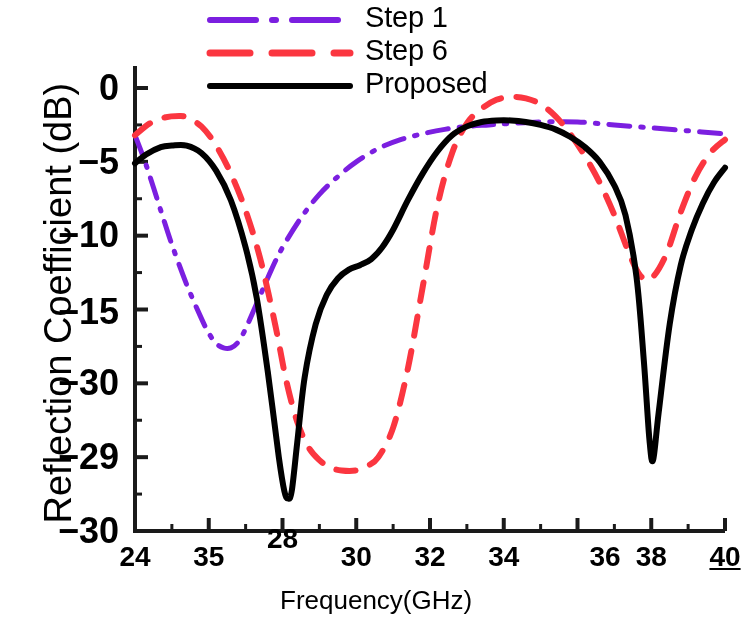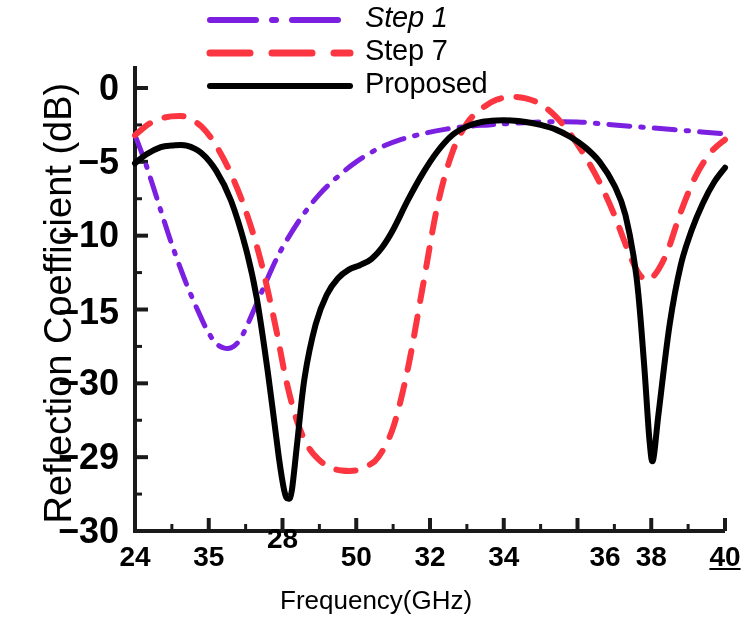--- a/index.html
+++ b/index.html
@@ -121,29 +121,29 @@
         <path d="M 135.00 135.25 C 137.46 133.28, 144.83 126.39, 149.75 123.44 C 154.67 120.49, 159.58 118.76, 164.50 117.53 C 169.42 116.30, 175.56 116.06, 179.25 116.06 C 182.94 116.06, 182.94 115.81, 186.62 117.53 C 190.31 119.26, 196.46 121.72, 201.38 126.39 C 206.29 131.07, 211.21 137.71, 216.12 145.59 C 221.04 153.47, 225.96 162.82, 230.88 173.65 C 235.79 184.48, 240.71 196.29, 245.63 210.56 C 250.54 224.84, 255.46 240.34, 260.37 259.29 C 265.29 278.24, 270.82 304.09, 275.13 324.27 C 279.43 344.45, 282.50 364.14, 286.19 380.38 C 289.88 396.62, 293.56 410.65, 297.25 421.73 C 300.94 432.80, 304.63 440.43, 308.31 446.83 C 312.00 453.23, 315.69 456.67, 319.38 460.12 C 323.06 463.57, 326.75 465.78, 330.44 467.50 C 334.13 469.23, 337.20 469.96, 341.50 470.46 C 345.80 470.95, 351.95 471.19, 356.25 470.46 C 360.55 469.72, 363.63 468.24, 367.31 466.03 C 371.00 463.81, 374.07 463.57, 378.38 457.17 C 382.68 450.77, 388.21 442.40, 393.13 427.63 C 398.04 412.87, 402.96 391.95, 407.87 368.57 C 412.79 345.19, 417.71 314.42, 422.63 287.35 C 427.54 260.28, 432.46 228.53, 437.38 206.13 C 442.29 183.74, 447.21 166.76, 452.13 152.97 C 457.04 139.19, 461.96 130.82, 466.88 123.44 C 471.79 116.06, 476.71 112.61, 481.62 108.67 C 486.54 104.74, 491.46 101.78, 496.37 99.81 C 501.29 97.84, 506.21 97.11, 511.13 96.86 C 516.04 96.61, 520.96 97.11, 525.88 98.34 C 530.79 99.57, 535.71 101.29, 540.63 104.24 C 545.54 107.20, 550.46 111.13, 555.38 116.06 C 560.29 120.98, 565.21 127.13, 570.12 133.78 C 575.04 140.42, 579.96 147.81, 584.88 155.93 C 589.79 164.05, 594.71 172.66, 599.63 182.51 C 604.54 192.35, 609.46 203.18, 614.38 214.99 C 619.29 226.81, 624.82 243.30, 629.13 253.39 C 633.43 263.48, 636.50 271.35, 640.19 275.54 C 643.88 279.72, 646.95 281.94, 651.25 278.49 C 655.55 275.04, 661.08 265.94, 666.00 254.86 C 670.92 243.79, 675.83 225.08, 680.75 212.04 C 685.67 199.00, 690.58 186.44, 695.50 176.60 C 700.42 166.76, 705.33 159.13, 710.25 152.97 C 715.17 146.82, 722.54 141.90, 725.00 139.68" fill="none" stroke="#FB3640" stroke-width="6" stroke-linecap="round" stroke-linejoin="round" stroke-dasharray="19.200000000000003,15.600000000000001"></path>
         <path d="M 135.00 163.31 C 136.84 161.83, 141.76 157.16, 146.06 154.45 C 150.36 151.74, 156.51 148.54, 160.81 147.07 C 165.11 145.59, 167.57 145.84, 171.88 145.59 C 176.18 145.34, 181.71 144.36, 186.62 145.59 C 191.54 146.82, 196.46 148.79, 201.38 152.97 C 206.29 157.16, 211.21 162.82, 216.12 170.69 C 221.04 178.57, 225.96 187.43, 230.88 200.23 C 235.79 213.02, 241.32 231.24, 245.63 247.48 C 249.93 263.72, 253.00 277.01, 256.69 297.69 C 260.38 318.36, 264.06 344.94, 267.75 371.52 C 271.44 398.10, 276.05 437.23, 278.81 457.17 C 281.58 477.10, 282.81 484.24, 284.34 491.13 C 285.88 498.02, 286.80 498.51, 288.03 498.51 C 289.26 498.51, 290.18 500.48, 291.72 491.13 C 293.26 481.78, 295.10 461.35, 297.25 442.40 C 299.40 423.45, 301.55 397.12, 304.63 377.43 C 307.70 357.74, 312.00 338.05, 315.69 324.27 C 319.37 310.48, 323.06 302.36, 326.75 294.73 C 330.44 287.10, 334.13 282.67, 337.81 278.49 C 341.50 274.31, 345.19 271.84, 348.88 269.63 C 352.56 267.42, 356.25 266.92, 359.94 265.20 C 363.63 263.48, 367.31 262.25, 371.00 259.29 C 374.69 256.34, 378.38 252.40, 382.06 247.48 C 385.75 242.56, 388.82 237.64, 393.13 229.76 C 397.43 221.88, 402.96 209.58, 407.87 200.23 C 412.79 190.87, 417.71 181.77, 422.63 173.65 C 427.54 165.52, 432.46 157.90, 437.38 151.50 C 442.29 145.10, 447.21 139.44, 452.13 135.25 C 457.04 131.07, 461.96 128.61, 466.88 126.39 C 471.79 124.18, 476.71 122.95, 481.62 121.96 C 486.54 120.98, 491.46 120.73, 496.37 120.49 C 501.29 120.24, 506.21 120.24, 511.13 120.49 C 516.04 120.73, 520.96 121.23, 525.88 121.96 C 530.79 122.70, 535.71 123.69, 540.63 124.92 C 545.54 126.15, 550.46 127.38, 555.38 129.35 C 560.29 131.32, 565.21 133.78, 570.12 136.73 C 575.04 139.68, 579.96 142.88, 584.88 147.07 C 589.79 151.25, 594.71 155.43, 599.63 161.83 C 604.54 168.23, 610.07 176.60, 614.38 185.46 C 618.68 194.32, 621.75 199.73, 625.44 214.99 C 629.12 230.25, 633.43 252.65, 636.50 277.01 C 639.57 301.38, 641.72 334.11, 643.87 361.18 C 646.03 388.26, 647.87 422.96, 649.41 439.45 C 650.94 455.94, 651.56 464.55, 653.09 460.12 C 654.63 455.69, 655.86 435.51, 658.63 412.87 C 661.39 390.22, 666.00 348.88, 669.69 324.27 C 673.38 299.66, 677.06 280.95, 680.75 265.20 C 684.44 249.45, 688.13 240.10, 691.81 229.76 C 695.50 219.42, 699.19 211.06, 702.88 203.18 C 706.56 195.30, 710.25 188.41, 713.94 182.51 C 717.63 176.60, 723.16 170.20, 725.00 167.74" fill="none" stroke="#000000" stroke-width="6" stroke-linecap="round" stroke-linejoin="round"></path>
       </g>
     <g id="legend-lines">
         <line x1="210" y1="20" x2="350" y2="20" stroke="#7B1FE0" stroke-width="6" stroke-linecap="round" stroke-dasharray="46,16,4,16"></line>
         <line x1="210" y1="53" x2="350" y2="53" stroke="#FB3640" stroke-width="7" stroke-linecap="round" stroke-dasharray="40,22"></line>
         <line x1="210" y1="86" x2="350" y2="86" stroke="#000000" stroke-width="6" stroke-linecap="round"></line>
       </g>
   </svg>
 
-  <div class="legend-label" id="leg0" style="left: 365px; top: 1px; font-style: italic;">Step 1</div>
-  <div class="legend-label" id="leg1" style="left: 365px; top: 34px;">Step 7</div>
+  <div class="legend-label" id="leg0" style="left: 365px; top: 1px;">Step 1</div>
+  <div class="legend-label" id="leg1" style="left: 365px; top: 34px;">Step 6</div>
   <div class="legend-label" id="leg2" style="left: 365px; top: 67px;">Proposed</div>
 
   <div id="xtick-labels">
       <div class="tick-label-x" style="left: 135px; top: 541px;">24</div>
       <div class="tick-label-x" style="left: 208.75px; top: 541px;">35</div>
       <div class="tick-label-x" style="left: 282.5px; top: 523px;">28</div>
-      <div class="tick-label-x" style="left: 356.25px; top: 541px;">50</div>
+      <div class="tick-label-x" style="left: 356.25px; top: 541px;">30</div>
       <div class="tick-label-x" style="left: 430px; top: 541px;">32</div>
       <div class="tick-label-x" style="left: 503.75px; top: 541px;">34</div>
       <div class="tick-label-x" style="left: 605px; top: 541px;">36</div>
       <div class="tick-label-x" style="left: 651.25px; top: 541px;">38</div>
       <div class="tick-label-x" style="left: 725px; top: 541px; text-decoration: underline;">40</div>
     </div>
   <div id="ytick-labels">
       <div class="tick-label-y" style="left: 0px; width: 119px; top: 88px;">0</div>
       <div class="tick-label-y" style="left: 0px; width: 119px; top: 161.833px;">−5</div>
       <div class="tick-label-y" style="left: 0px; width: 119px; top: 235px;">−10</div>

